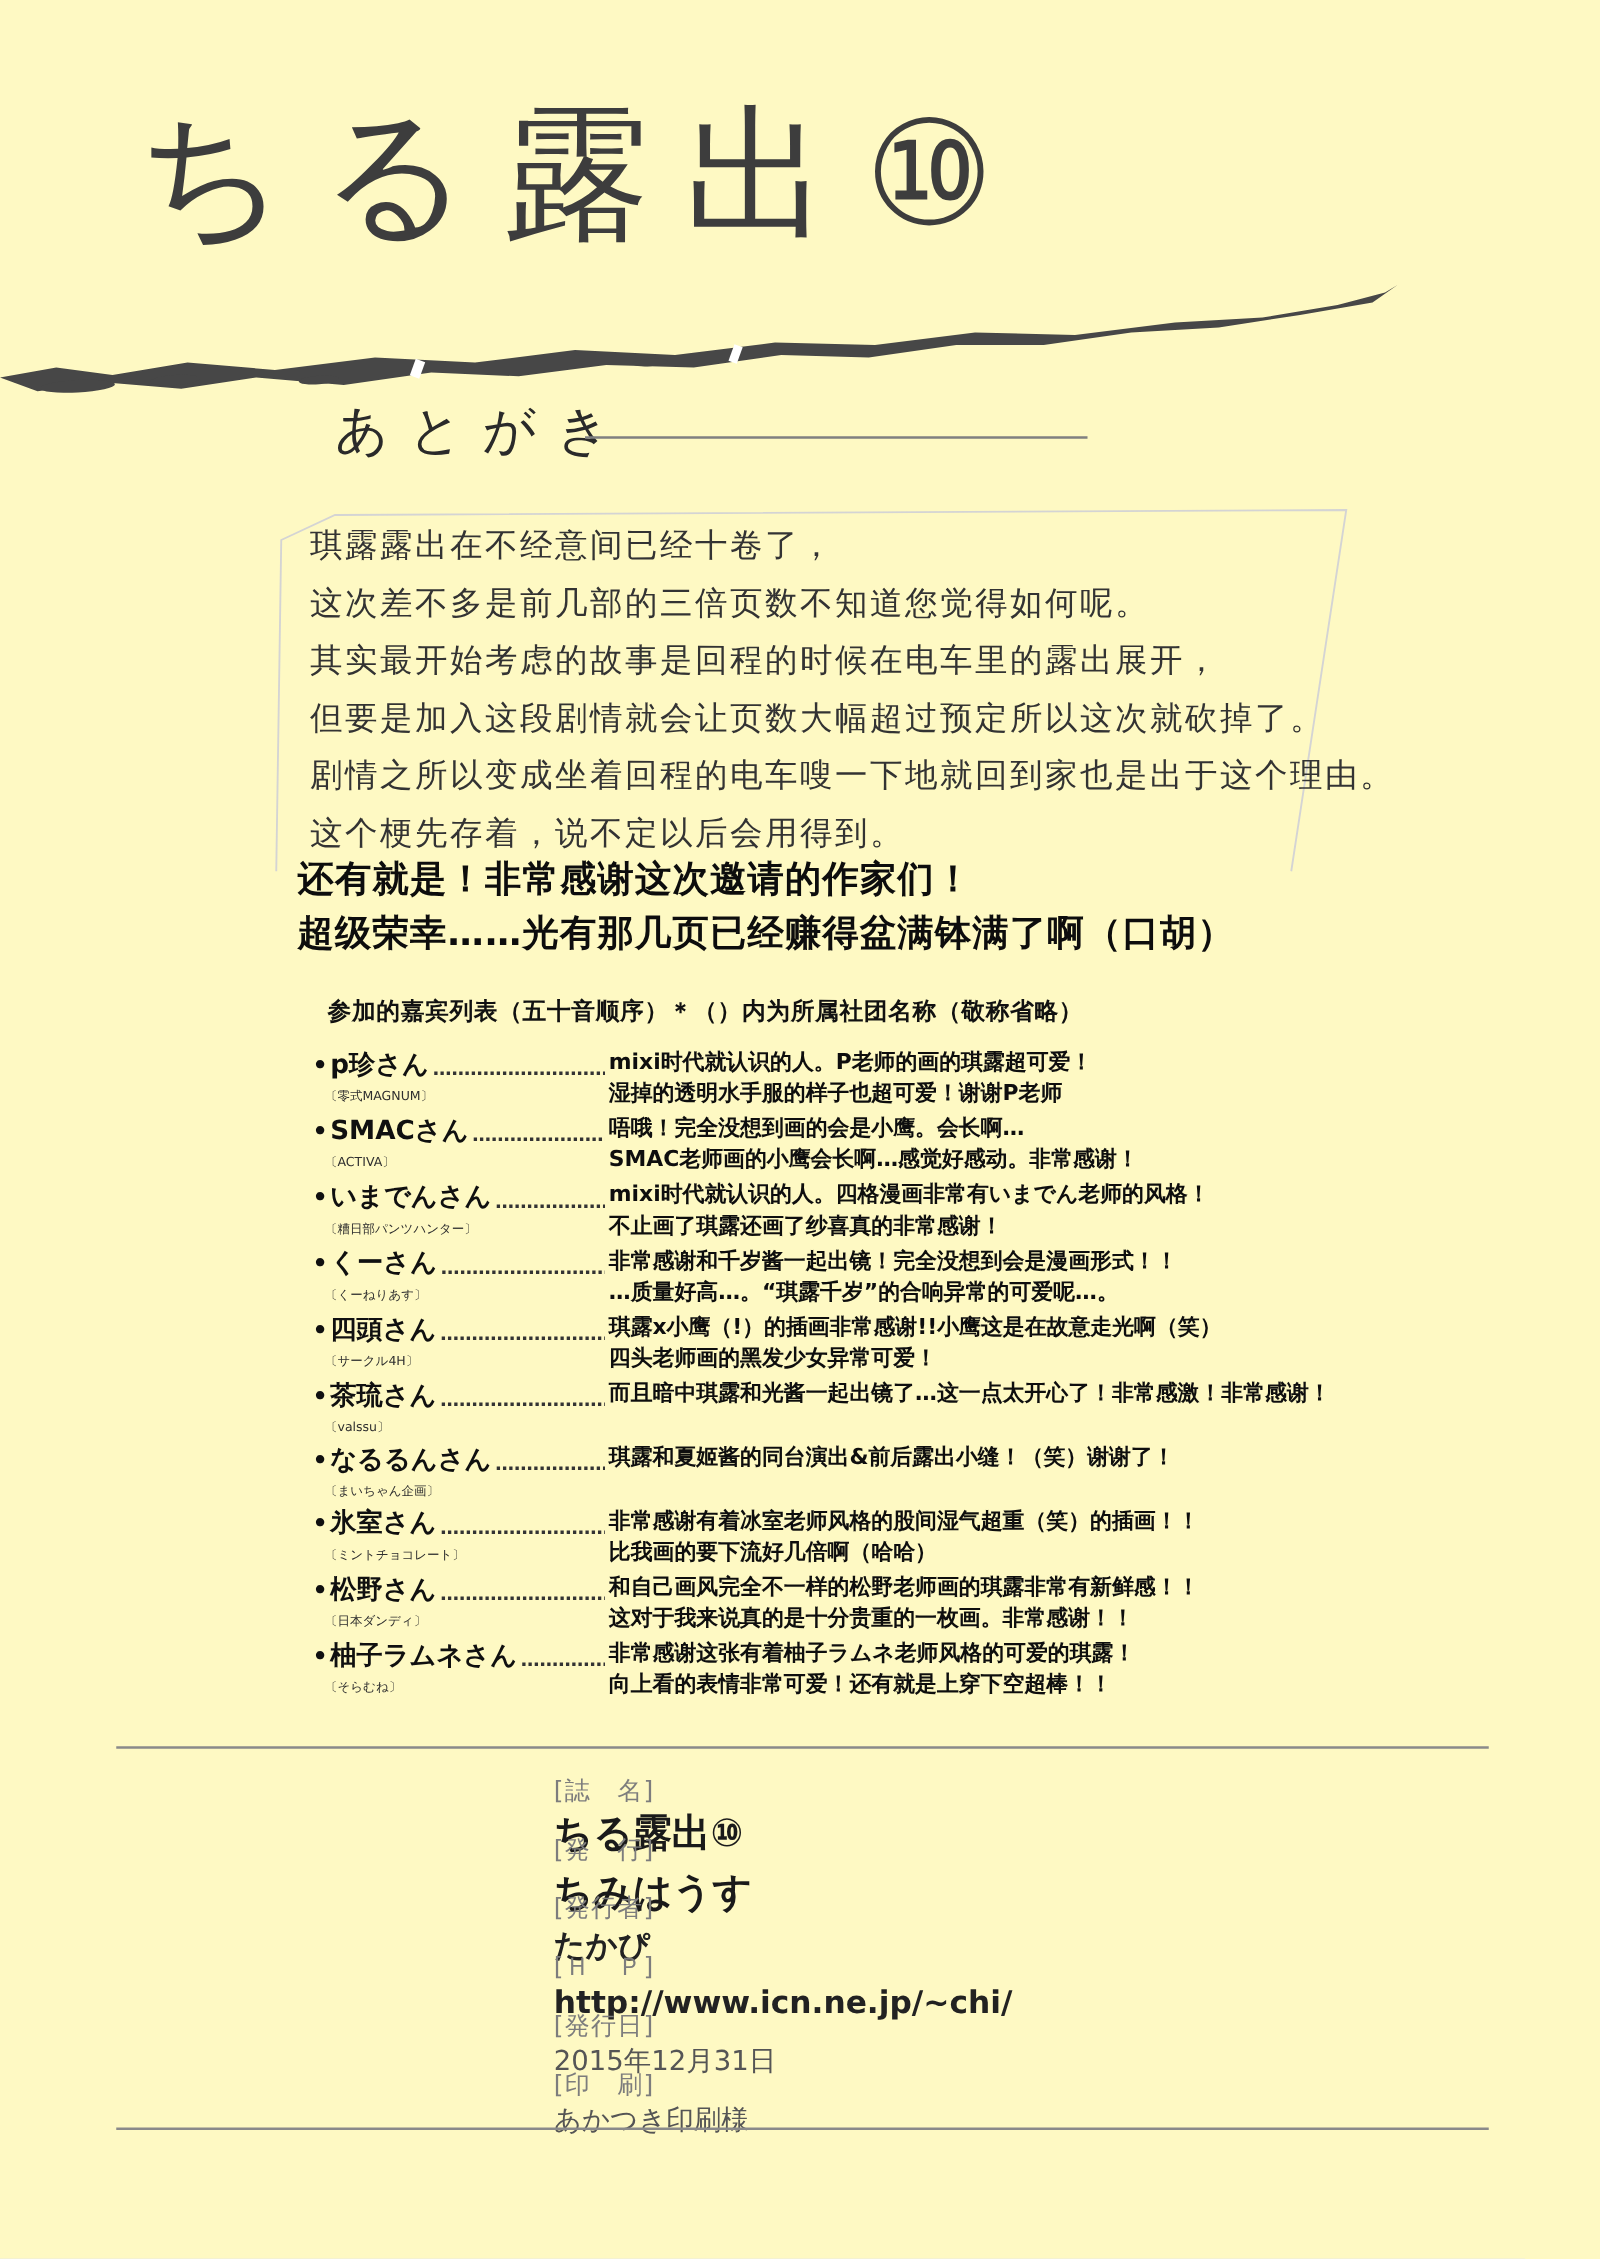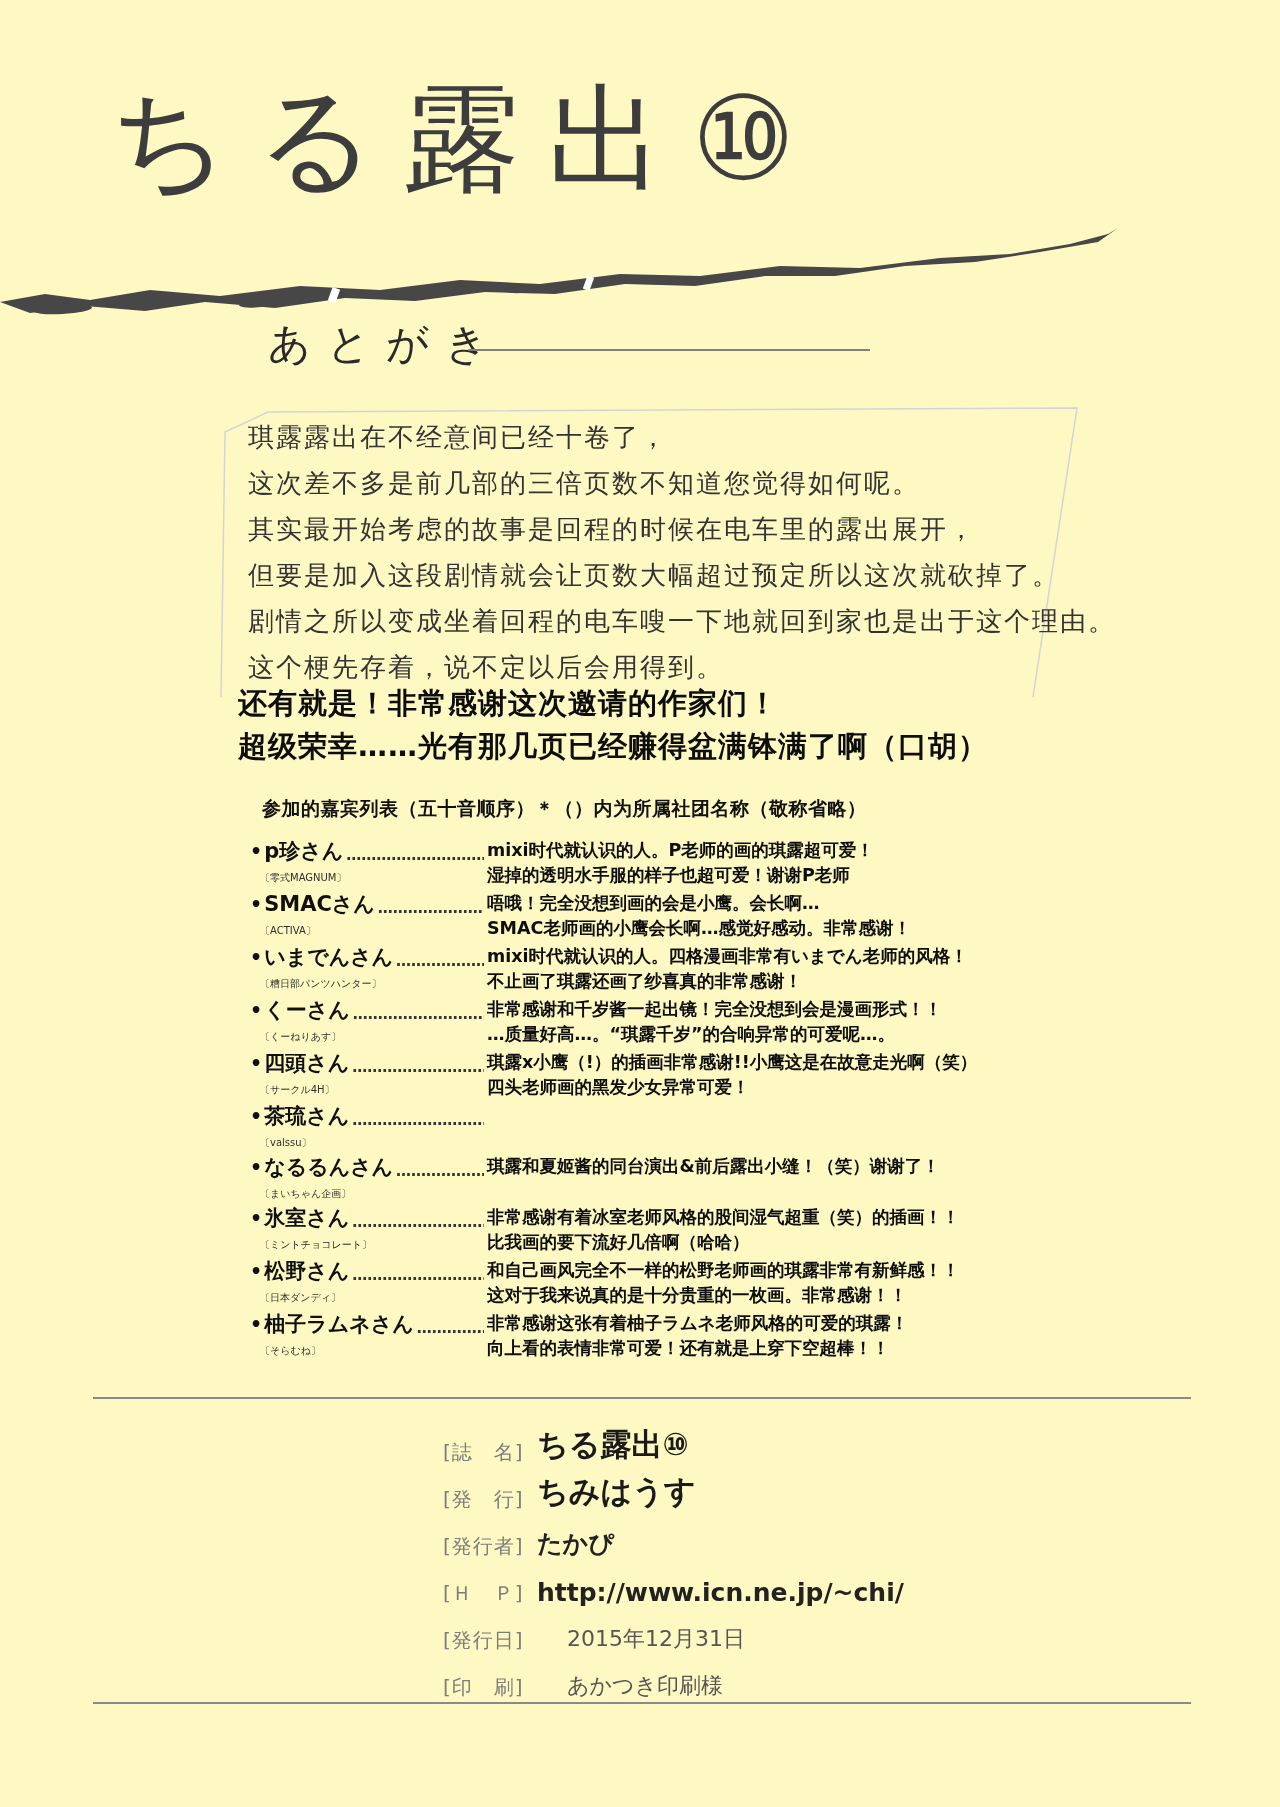--- a/index.html
+++ b/index.html
@@ -45,29 +45,29 @@
   .name-line{display:flex;align-items:baseline;font-weight:bold;font-size:21px;color:#101010;line-height:26px;white-space:nowrap;}
   .bullet{margin-right:2px;font-size:19px;}
   .dots{flex:1 1 auto;overflow:hidden;white-space:nowrap;font-size:15px;color:#333;align-self:center;margin:4px 3px 0 3px;min-width:0;}
   .circle{font-size:10px;color:#2e2e2e;padding-left:10px;line-height:16px;margin-top:2px;font-weight:500;white-space:nowrap;}
   .e-right{flex:1;font-size:17.5px;font-weight:600;color:#0e0e0e;line-height:25px;white-space:nowrap;}
   
   .rule{position:absolute;left:93px;width:1098px;height:2px;background:#8a8a8a;}
   .rule-top{top:1397px;}
   .rule-bottom{top:1702px;}
   .colophon{position:absolute;left:443px;top:1419px;}
-  .c-row{display:flex;align-items:flex-end;height:47px;}
+  .c-row{display:flex;align-items:flex-start;height:47px;flex-direction:column;}
   .c-label{width:94px;flex:none;color:#7d7d7d;font-size:20px;letter-spacing:1px;white-space:nowrap;}
   .c-value{white-space:nowrap;}
   .c-row:nth-child(1) .c-value,
   .c-row:nth-child(2) .c-value{font-size:31px;font-weight:bold;color:#1a1a1a;}
   .c-row:nth-child(3) .c-value,
   .c-row:nth-child(4) .c-value{font-size:25px;font-weight:bold;color:#222;}
   .c-row:nth-child(5) .c-value,
-  .c-row:nth-child(6) .c-value{font-size:22px;font-weight:normal;color:#555;margin-left:30px;}
+  .c-row:nth-child(6) .c-value{font-size:22px;font-weight:normal;color:#555;}
 </style>
 </head>
 <body>
 
 <div id="page">
 
   <div class="book-title">ちる露出⑩</div>
 
   <svg class="brush" viewBox="0 0 1280 110" aria-hidden="true">
     <path fill="#474747" d="M0,88 L45,80 L90,86 L150,76 L220,82 L300,72 L380,76 L460,66 L540,70 L620,60 L700,62 L780,52 L860,54 L940,44 L1010,40 L1070,30 L1108,20 L1118,14 L1098,28 L1040,38 L975,48 L905,52 L835,62 L765,62 L695,72 L625,70 L555,80 L485,78 L415,87 L345,84 L275,94 L205,88 L145,97 L85,92 L30,99 Z"></path>
@@ -175,20 +175,21 @@
       <div class="entry">
         <div class="e-left">
           <div class="name-line">
             <span class="bullet">•</span>
             <span>茶琉さん</span>
             <span class="dots">……………………………………</span>
           </div>
           <div class="circle">〔valssu〕</div>
         </div>
         <div class="e-right">
+          <div>而且暗中琪露和光酱一起出镜了…这一点太开心了！非常感激！非常感谢！</div>
         </div>
       </div>
       <div class="entry">
         <div class="e-left">
           <div class="name-line">
             <span class="bullet">•</span>
             <span>なるるんさん</span>
             <span class="dots">……………………………………</span>
           </div>
           <div class="circle">〔まいちゃん企画〕</div>

